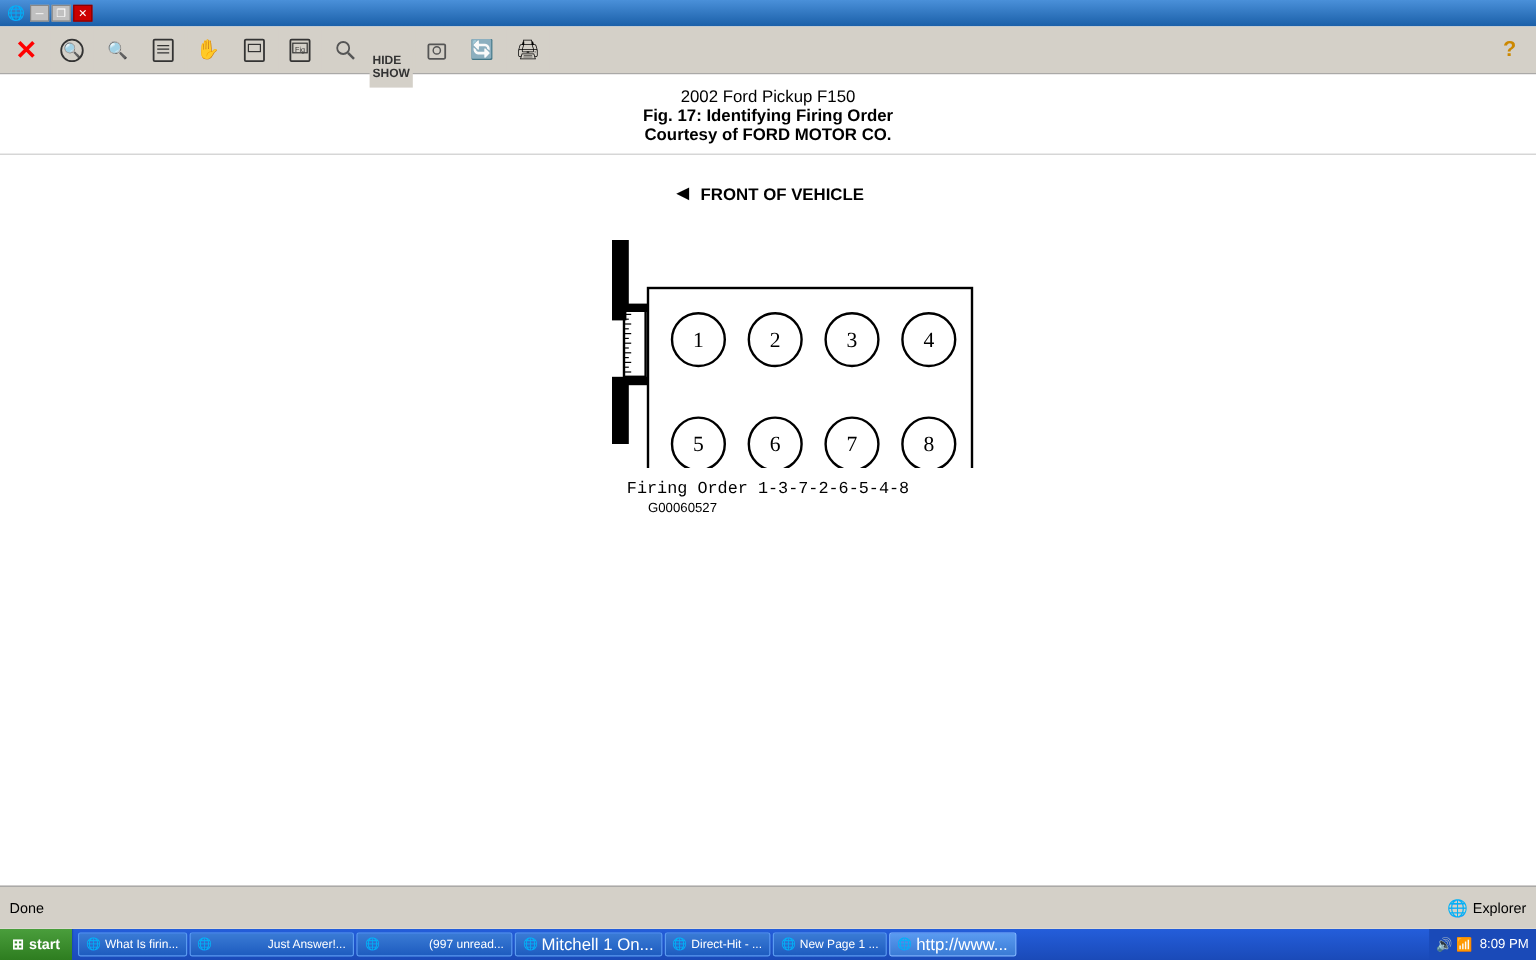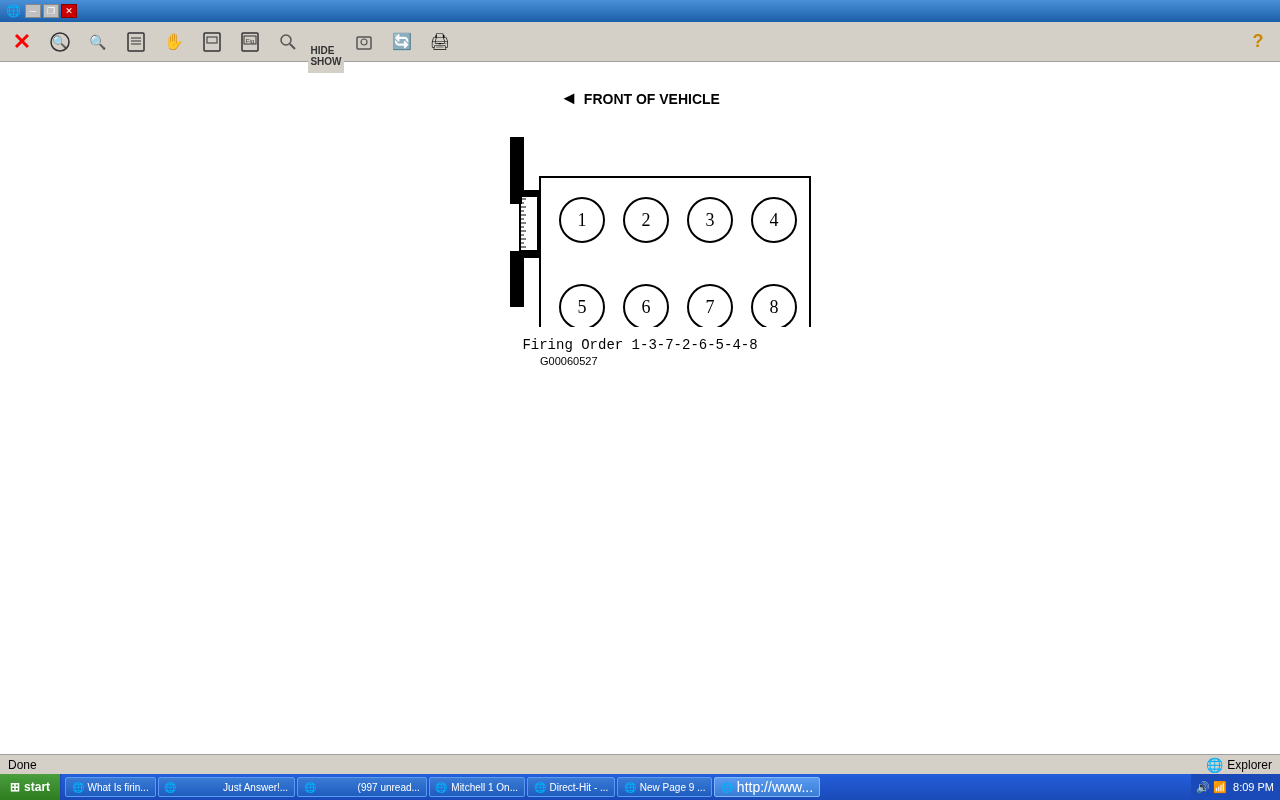--- a/index.html
+++ b/index.html
@@ -74,21 +74,21 @@
     .fig-code {
       font-size: 11px;
       color: #000;
       margin-top: 4px;
       align-self: flex-start;
       margin-left: 60px;
     }
 
     
     #status-bar {
-      height: 20px;
+      height: 36px;
       background: #d4d0c8;
       border-top: 1px solid #a0a0a0;
       display: flex;
       align-items: center;
       padding: 0 8px;
       font-size: 12px;
     }
 
     
     #taskbar {
@@ -214,20 +214,25 @@
           <circle cx="11" cy="11" r="3" fill="none" stroke="#555" stroke-width="1.2"></circle>
         </svg>
     </div>
     <div class="tb-btn" style="font-size:16px;">🔄</div>
     <div class="tb-btn" style="font-size:16px;">🖨</div>
     <div style="flex:1;"></div>
     <div class="tb-btn" style="font-size:18px;color:#cc8800;font-weight:bold;">?</div>
   </div>
 
   <div id="content">
+    <div class="header-section">
+      <div class="header-title">2002 Ford Pickup F150</div>
+      <div class="header-fig">Fig. 17: Identifying Firing Order</div>
+      <div class="header-courtesy">Courtesy of FORD MOTOR CO.</div>
+    </div>
 
     <div class="diagram-svg-wrapper">
 
       <div class="front-label">
         <span style="font-size:18px;">◄</span>
         <span style="font-size:14px;font-weight:bold;">FRONT OF VEHICLE</span>
       </div>
 
       <svg width="380" height="210" viewBox="0 0 380 210">
 
@@ -313,29 +318,29 @@
     <div class="taskbar-item">
       <span>🌐</span>
       <span style="font-size:10px;margin-left:43px;">Just Answer!...</span>
     </div>
     <div class="taskbar-item">
       <span>🌐</span>
       <span style="font-size:10px;padding-left:38px;">(997 unread...</span>
     </div>
     <div class="taskbar-item">
       <span>🌐</span>
-      <span style="font-size:10px;">Mitchell 1 On...</span>
+      <span style="font-size:14px;">Mitchell 1 On...</span>
     </div>
     <div class="taskbar-item">
       <span>🌐</span>
       <span style="font-size:10px;text-align:center;">Direct-Hit - ...</span>
     </div>
     <div class="taskbar-item">
       <span>🌐</span>
-      <span style="font-size:10px;">New Page 9 ...</span>
+      <span style="font-size:10px;">New Page 1 ...</span>
     </div>
     <div class="taskbar-item active">
       <span>🌐</span>
       <span style="font-size:14px;">http://www...</span>
     </div>
   </div>
 
   <div class="sys-tray">
     <span style="font-size:11px;color:white;">🔊 📶</span>
     <span style="color:white;font-size:11px;margin-left:4px;">8:09 PM</span>

